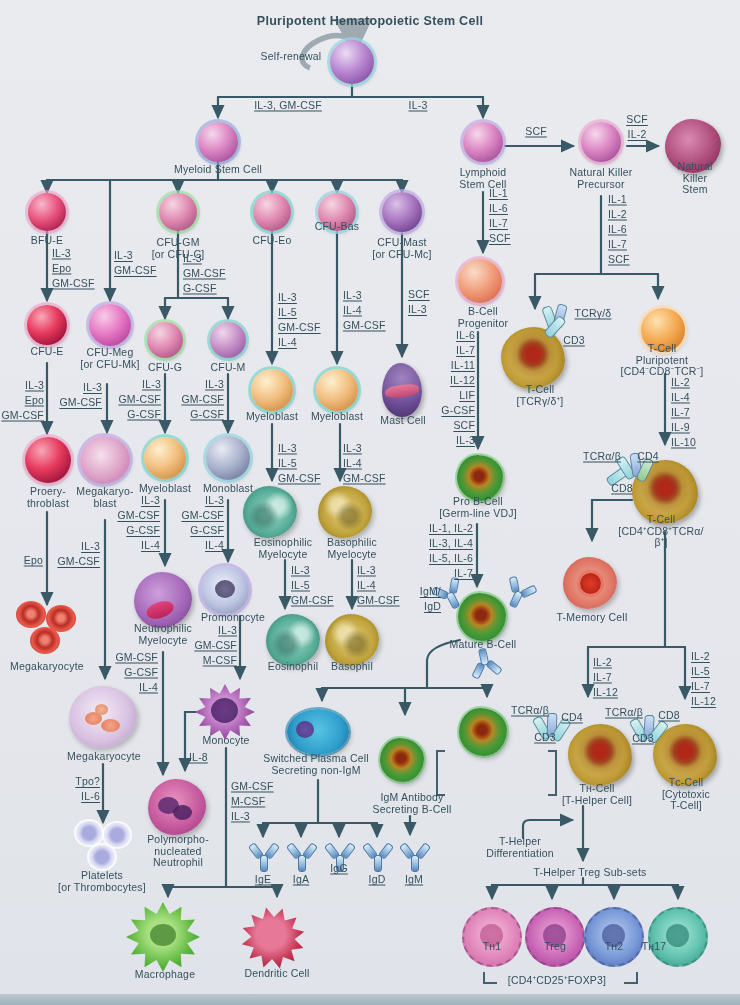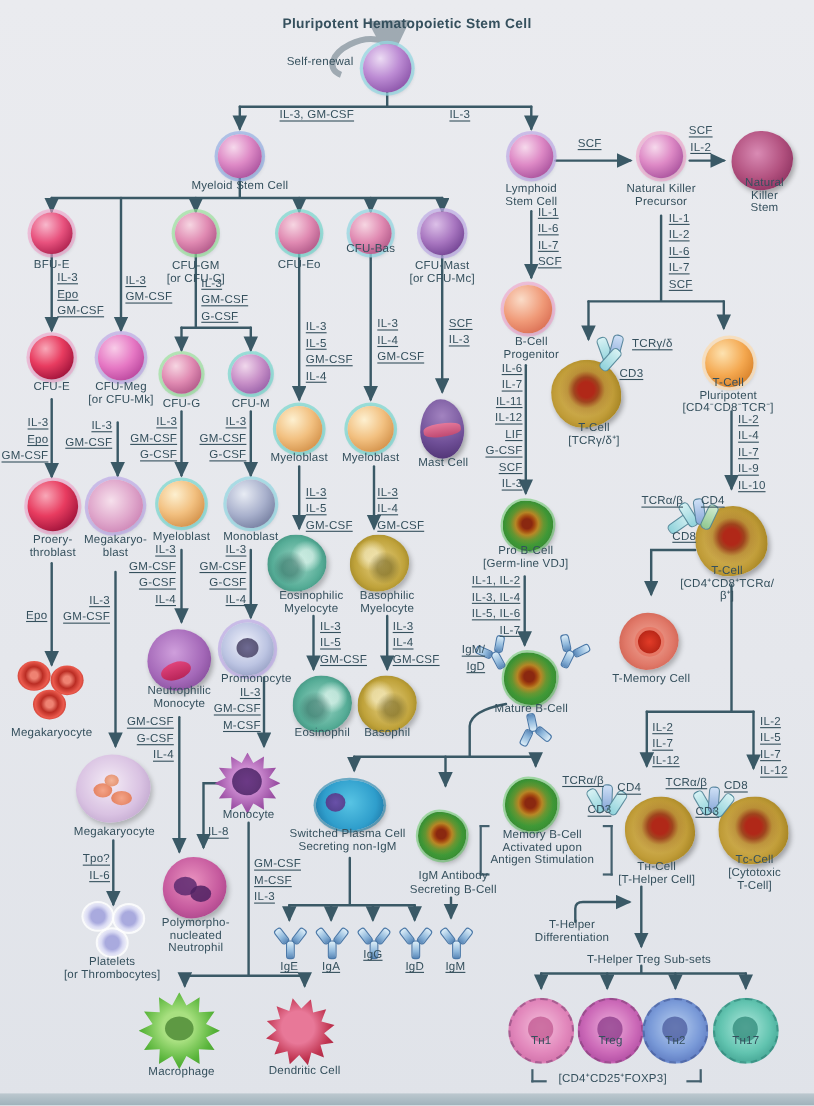--- a/index.html
+++ b/index.html
@@ -378,57 +378,54 @@
 <div class="lbl" style="left:352px;top:548px">Basophilic
 Myelocyte</div>
 <div class="lbl" style="left:483px;top:317px">B-Cell
 Progenitor</div>
 <div class="lbl" style="left:540px;top:395px">T-Cell
 [TCRγ/δ⁺]</div>
 <div class="lbl" style="left:662px;top:360px">T-Cell Pluripotent
 [CD4⁻CD8⁻TCR⁻]</div>
 <div class="lbl" style="left:47px;top:667px">Megakaryocyte</div>
 <div class="lbl" style="left:163px;top:634px">Neutrophilic
-Monocyte</div>
+Myelocyte</div>
 <div class="lbl" style="left:233px;top:618px">Promonocyte</div>
 <div class="lbl" style="left:293px;top:667px">Eosinophil</div>
 <div class="lbl" style="left:352px;top:667px">Basophil</div>
 <div class="lbl" style="left:478px;top:507px">Pro B-Cell
 [Germ-line VDJ]</div>
 <div class="lbl" style="left:592px;top:618px">T-Memory Cell</div>
 <div class="lbl" style="left:483px;top:645px">Mature B-Cell</div>
 <div class="lbl" style="left:661px;top:531px">T-Cell
 [CD4⁺CD8⁺TCRα/β⁺]</div>
 <div class="lbl" style="left:104px;top:757px">Megakaryocyte</div>
 <div class="lbl" style="left:226px;top:741px">Monocyte</div>
 <div class="lbl" style="left:316px;top:764px">Switched Plasma Cell
 Secreting non-IgM</div>
-<div class="lbl" style="left:493px;top:771px">Memory B-Cell
-Activated upon
-Antigen Stimulation</div>
 <div class="lbl" style="left:412px;top:803px">IgM Antibody
 Secreting B-Cell</div>
 <div class="lbl" style="left:597px;top:794px">Tʜ-Cell
 [T-Helper Cell]</div>
 <div class="lbl" style="left:686px;top:794px">Tᴄ-Cell
 [Cytotoxic T-Cell]</div>
 <div class="lbl" style="left:102px;top:881px">Platelets
 [or Thrombocytes]</div>
 <div class="lbl" style="left:178px;top:851px">Polymorpho-
 nucleated
 Neutrophil</div>
 <div class="lbl" style="left:520px;top:847px">T-Helper
 Differentiation</div>
 <div class="lbl" style="left:590px;top:873px">T-Helper Treg Sub-sets</div>
 <div class="lbl" style="left:165px;top:975px">Macrophage</div>
 <div class="lbl" style="left:277px;top:974px">Dendritic Cell</div>
 <div class="lbl" style="left:492px;top:947px">Tʜ1</div>
 <div class="lbl" style="left:555px;top:947px">Treg</div>
 <div class="lbl" style="left:614px;top:947px">Tʜ2</div>
-<div class="lbl" style="left:678px;top:947px">Tʜ17</div>
+<div class="lbl" style="left:654px;top:947px">Tʜ17</div>
 <div class="lbl" style="left:557px;top:981px">[CD4⁺CD25⁺FOXP3]</div>
 
 <div class="fct ctr" style="left:288px;top:105px">IL-3, GM-CSF</div>
 <div class="fct ctr" style="left:418px;top:105px">IL-3</div>
 <div class="fct ctr" style="left:536px;top:131px">SCF</div>
 <div class="fct ctr" style="left:637px;top:127px">SCF
 IL-2</div>
 <div class="fct la" style="left:489px;top:216px">IL-1
 IL-6
 IL-7

